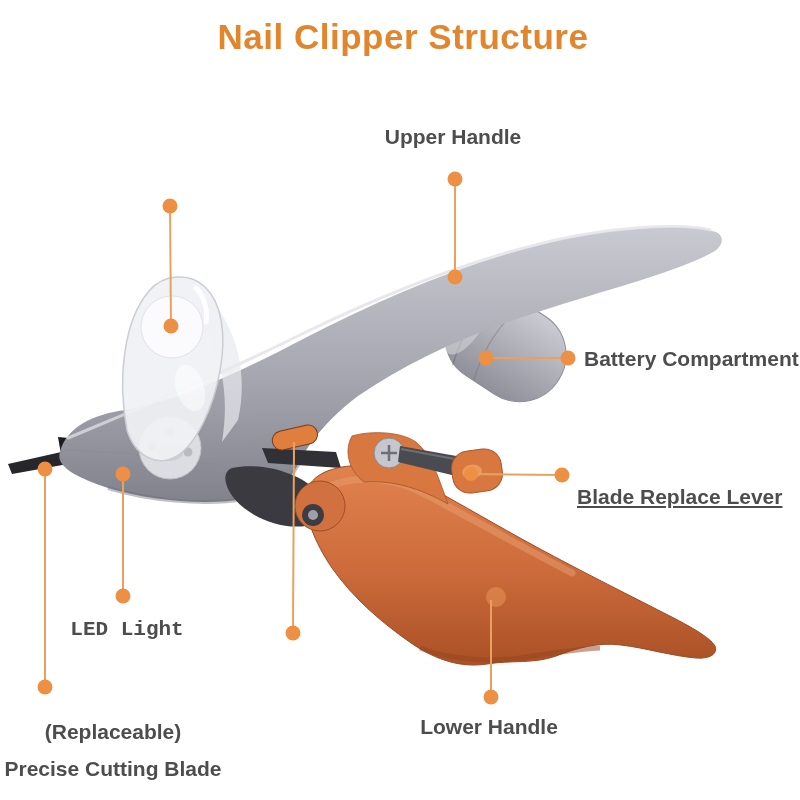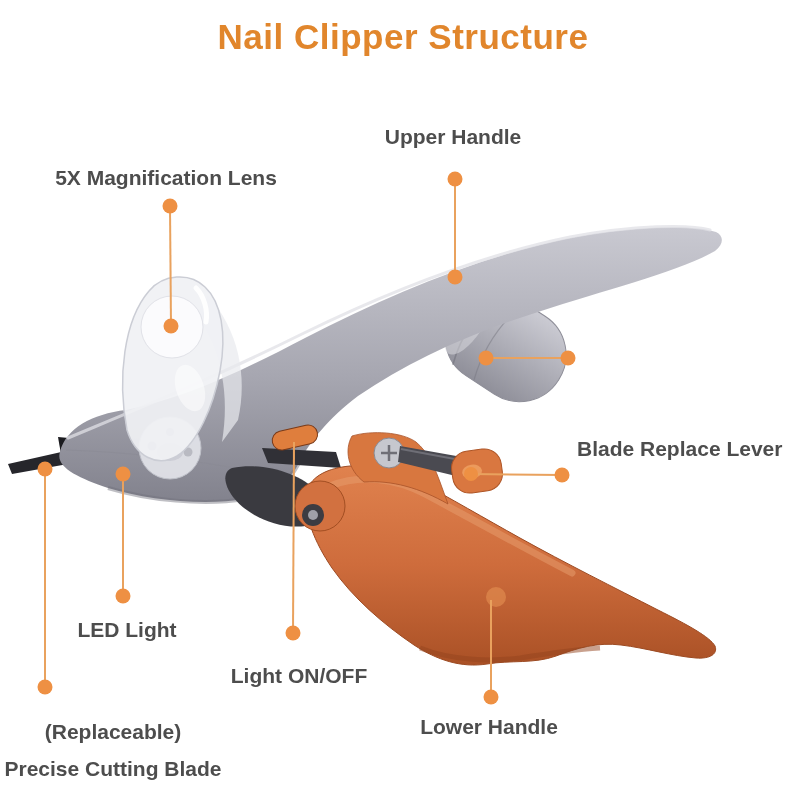--- a/index.html
+++ b/index.html
@@ -14,22 +14,22 @@
   .illustration{position:absolute;left:0;top:0;}
   .lbl{
     position:absolute;font-size:21px;font-weight:600;color:#4D4D4D;
     white-space:nowrap;line-height:1.2;
   }
   .lbl.center{transform:translateX(-50%);text-align:center;}
   .lbl .sub{display:block;font-weight:600;}
   .lbl-5x{left:166px;top:165px;}
   .lbl-upper{left:453px;top:124px;}
   .lbl-battery{left:584px;top:346px;}
-  .lbl-lever{left:577px;top:436px;}
-  .lbl-led{left:127px;top:617px;}
+  .lbl-lever{left:577px;top:484px;text-decoration:underline;}
+  .lbl-led{left:127px;top:617px;font-family:Liberation Mono, monospace;}
   .lbl-light{left:299px;top:663px;}
   .lbl-blade{left:113px;top:713px;line-height:37px;}
   .lbl-lower{left:489px;top:713px;line-height:27px;}
 </style>
 </head>
 <body>
 
 <div class="stage">
 
   <h1 class="title">Nail Clipper Structure</h1>
@@ -168,30 +168,29 @@
         <circle cx="45" cy="469" r="7.5" stroke="none"></circle>
           <circle cx="45" cy="687" r="7.5" stroke="none"></circle>
       </g>
       <g>
         <line x1="491" y1="600" x2="491" y2="697"></line>
         <circle cx="491" cy="697" r="7.5" stroke="none"></circle>
       </g>
     </g>
   </svg>
 
-  <div class="lbl lbl-5x center">5X Magnification Lens</div>
 
   <div class="lbl lbl-upper center">Upper Handle</div>
 
+  <div class="lbl lbl-battery">Battery Compartment</div>
 
   <div class="lbl lbl-lever">Blade Replace Lever</div>
 
   <div class="lbl lbl-led center">LED Light</div>
 
-  <div class="lbl lbl-light center">Light ON/OFF</div>
 
   <div class="lbl lbl-blade center">
     <span class="sub">(Replaceable)</span>
     <span class="sub">Precise Cutting Blade</span>
   </div>
 
   <div class="lbl lbl-lower center">
     <span class="sub">Lower Handle</span>
   </div>
 

